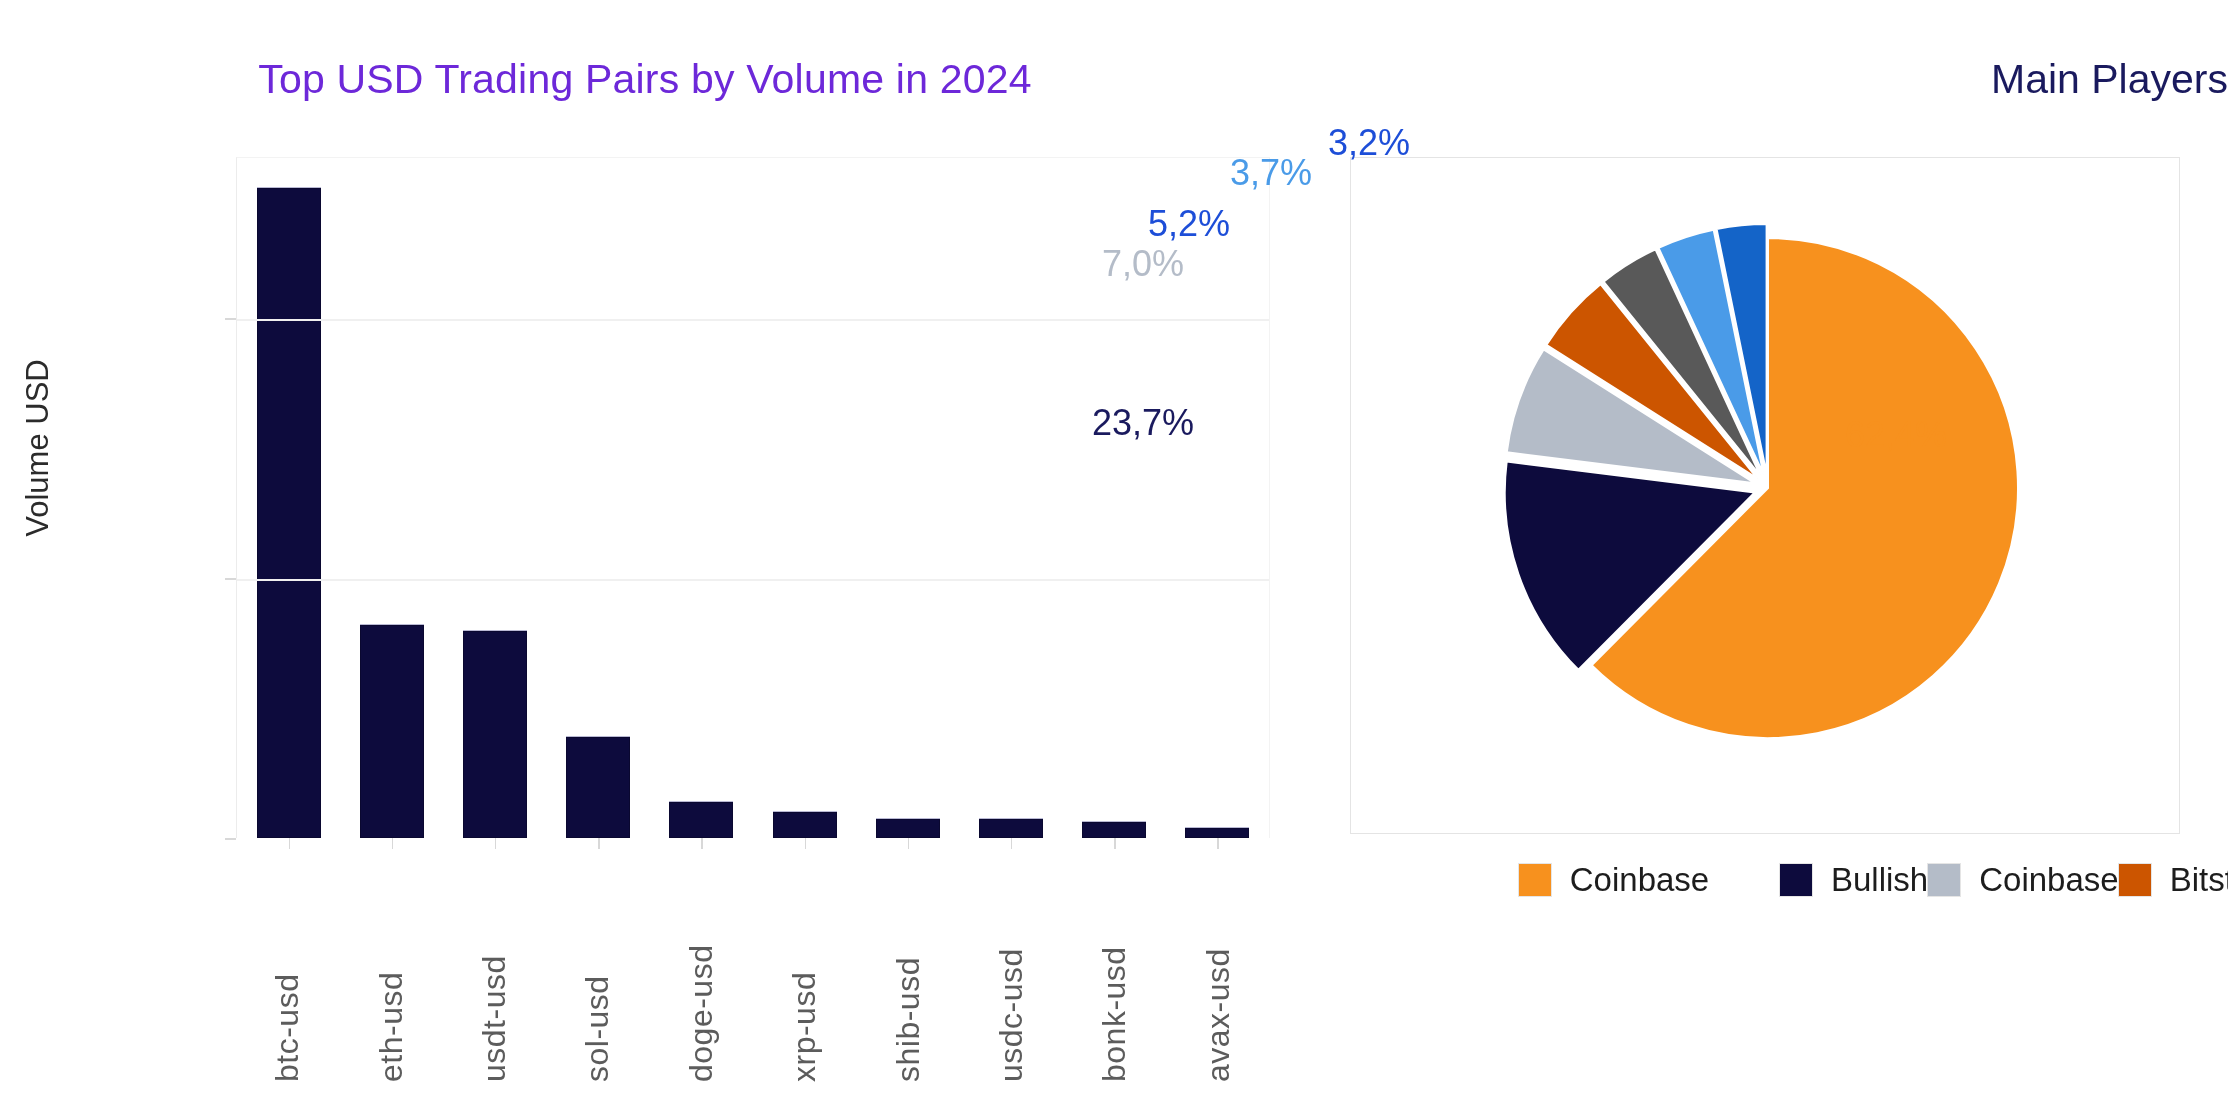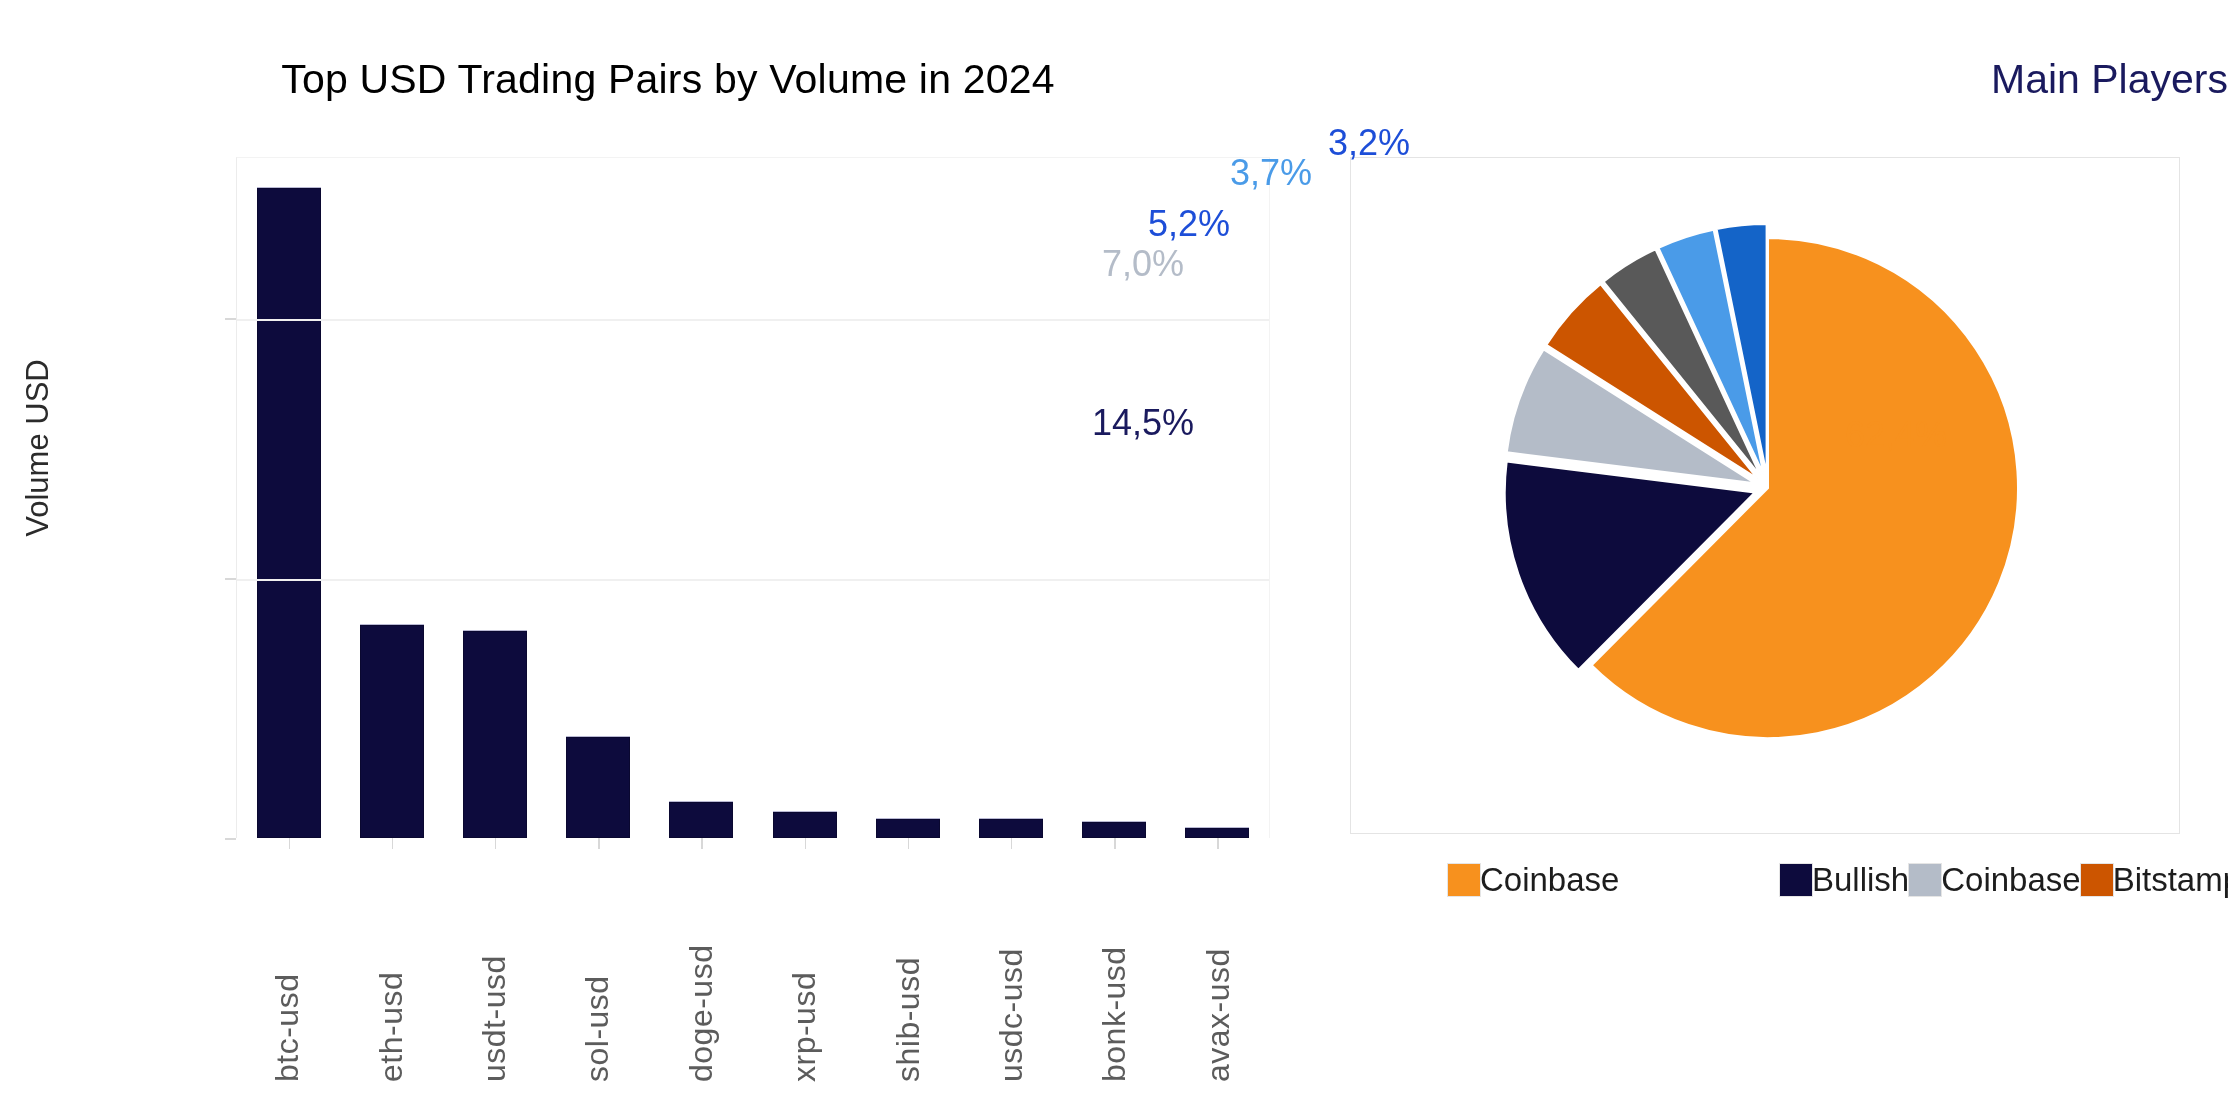--- a/index.html
+++ b/index.html
@@ -28,24 +28,23 @@
     height: 1110px;
     flex: none;
   }
   .bar-title {
     position: absolute;
     left: 0;
     top: 56px;
     width: 1290px;
     text-align: center;
     font-size: 41px;
-    color: #000000;
+    color: #6d28d9;
     letter-spacing: .2px;
     white-space: nowrap;
-    padding-left: 23px;
   }
   .bar-ylabel {
     position: absolute;
     left: -112px;
     top: 430px;
     width: 300px;
     text-align: center;
     transform: rotate(-90deg);
     transform-origin: center center;
     font-size: 31px;
@@ -176,20 +175,22 @@
     top: 856px;
     width: 780px;
     display: grid;
     grid-template-columns: 332px 1fr;
     grid-auto-rows: 47px;
     grid-auto-flow: column;
   }
   .legend-item {
     display: flex;
     align-items: center;
+    gap: 19px;
+    justify-content: center;
   }
   .legend-swatch {
     width: 32px;
     height: 32px;
     flex: none;
     box-shadow: 0 0 0 1px rgba(0,0,0,0.10);
   }
   .legend-label {
     font-size: 33px;
     color: #1d1d1d;
@@ -315,21 +316,21 @@
             <title>other 3.7%</title>
           </path>
           <path d="M 415.59353427006965 316.070827226625 L 365.61673796386833 71.1171176589427 A 250 250 0 0 1 415.59353427006937 66.070827226625 Z" fill="#1464c8" stroke="#ffffff" stroke-width="2">
             <title>Bitfinex 3.2%</title>
           </path>
         </svg>
     </div>
 
     <div id="pie-pct-layer">
         <div class="pie-pct" style="color: rgb(247, 145, 30); left: 555px; top: 414px;">62,4%</div>
-        <div class="pie-pct" style="color: rgb(26, 26, 94); left: -198px; top: 402px;">14,5%</div>
+        <div class="pie-pct" style="color: rgb(26, 26, 94); left: -198px; top: 402px;">23,7%</div>
         <div class="pie-pct" style="color: rgb(180, 188, 200); left: -188px; top: 243px;">7,0%</div>
         <div class="pie-pct" style="color: #1d4ed8; left: -142px; top: 203px;">5,2%</div>
         <div class="pie-pct" style="color: rgb(74, 155, 232); left: -60px; top: 152px;">3,7%</div>
         <div class="pie-pct" style="color: #1d4ed8; left: 38px; top: 122px;">3,2%</div>
       </div>
 
     <div class="legend" id="legend">
         <div class="legend-item">
           <span class="legend-swatch" style="background: rgb(247, 145, 30);"></span>
           <span class="legend-label">Coinbase</span>

